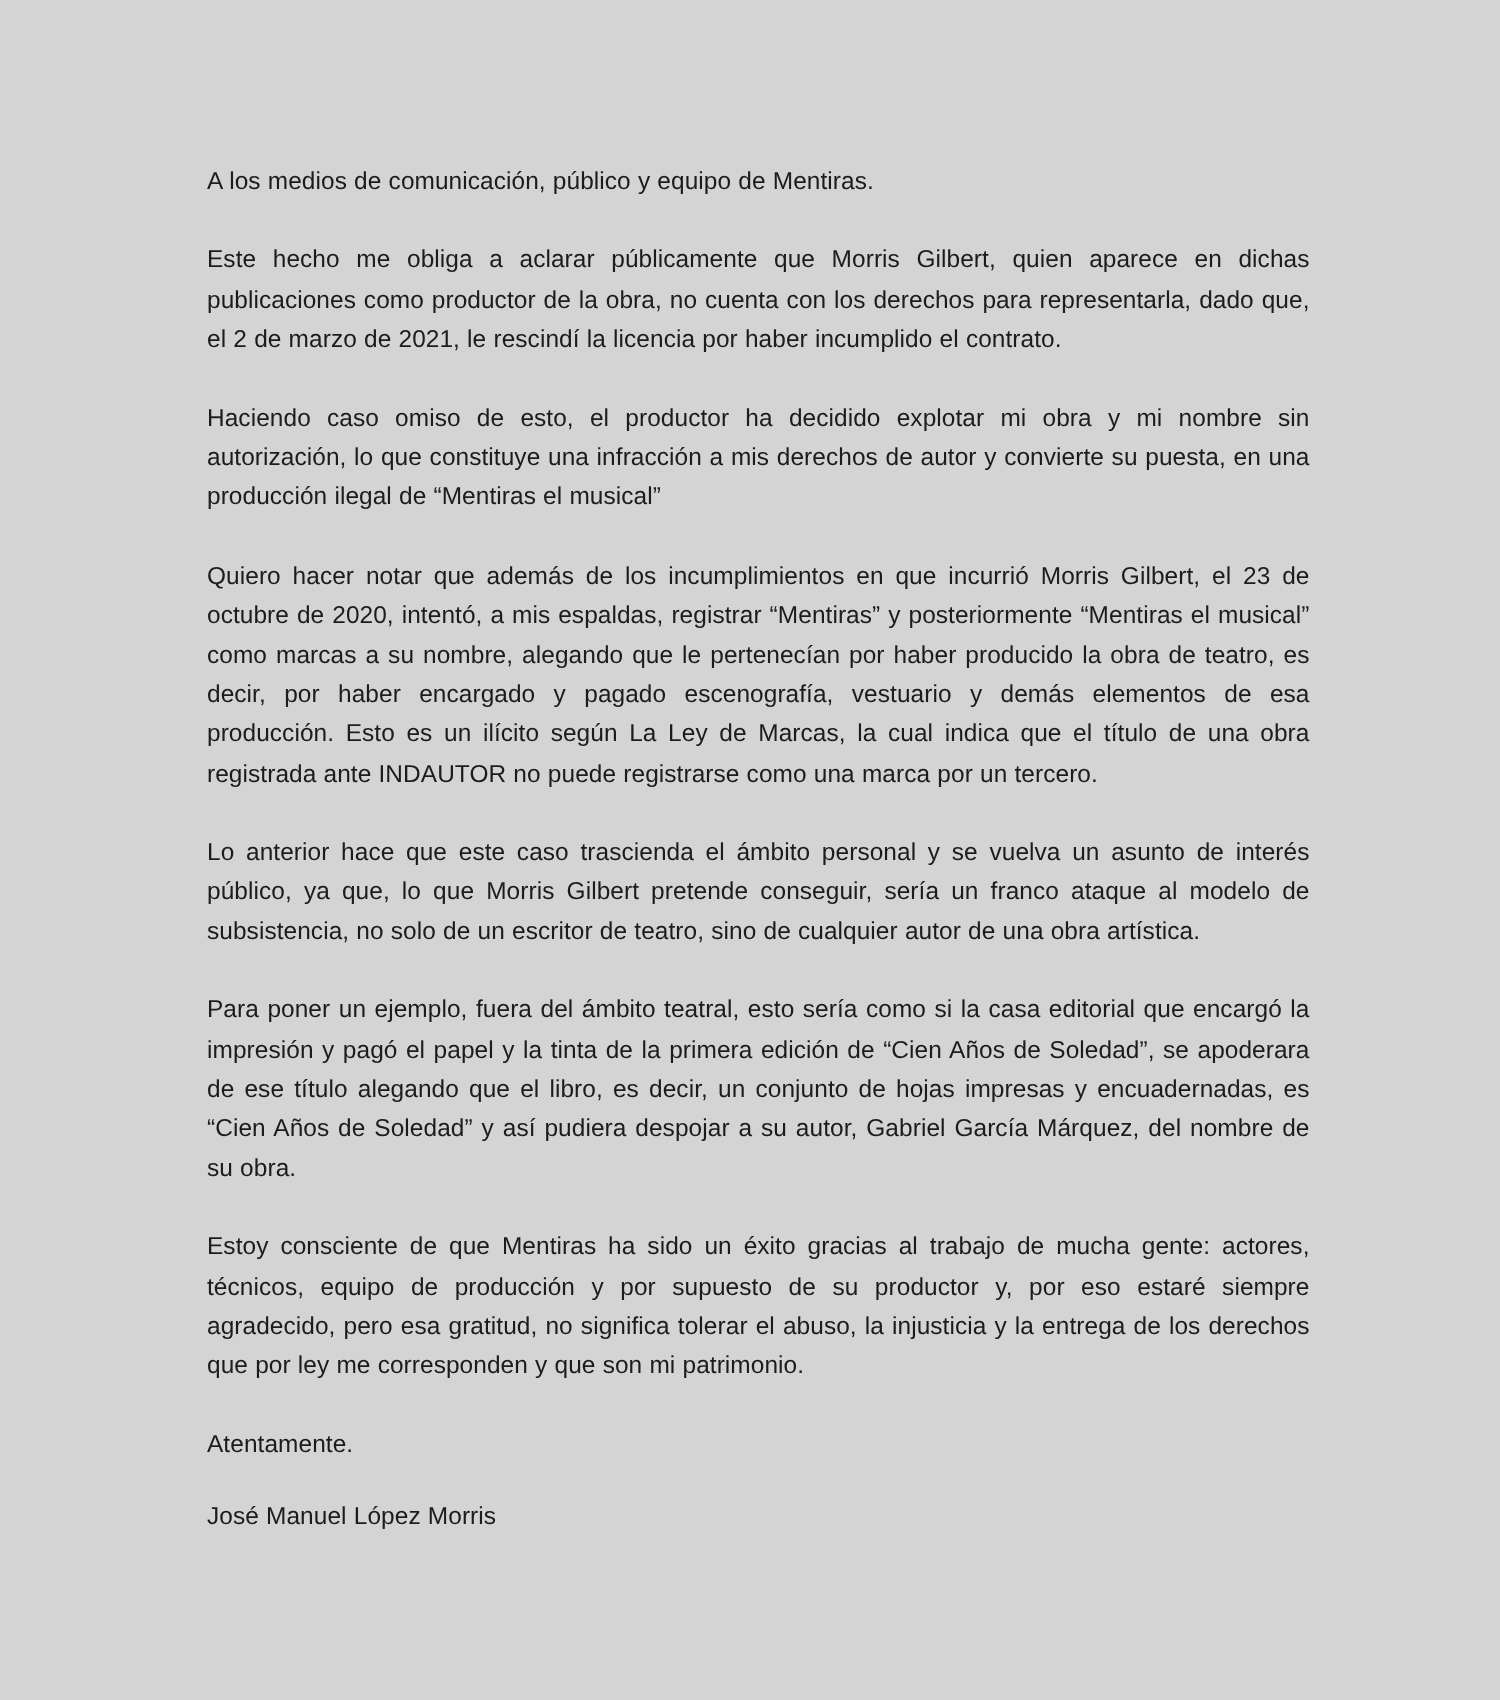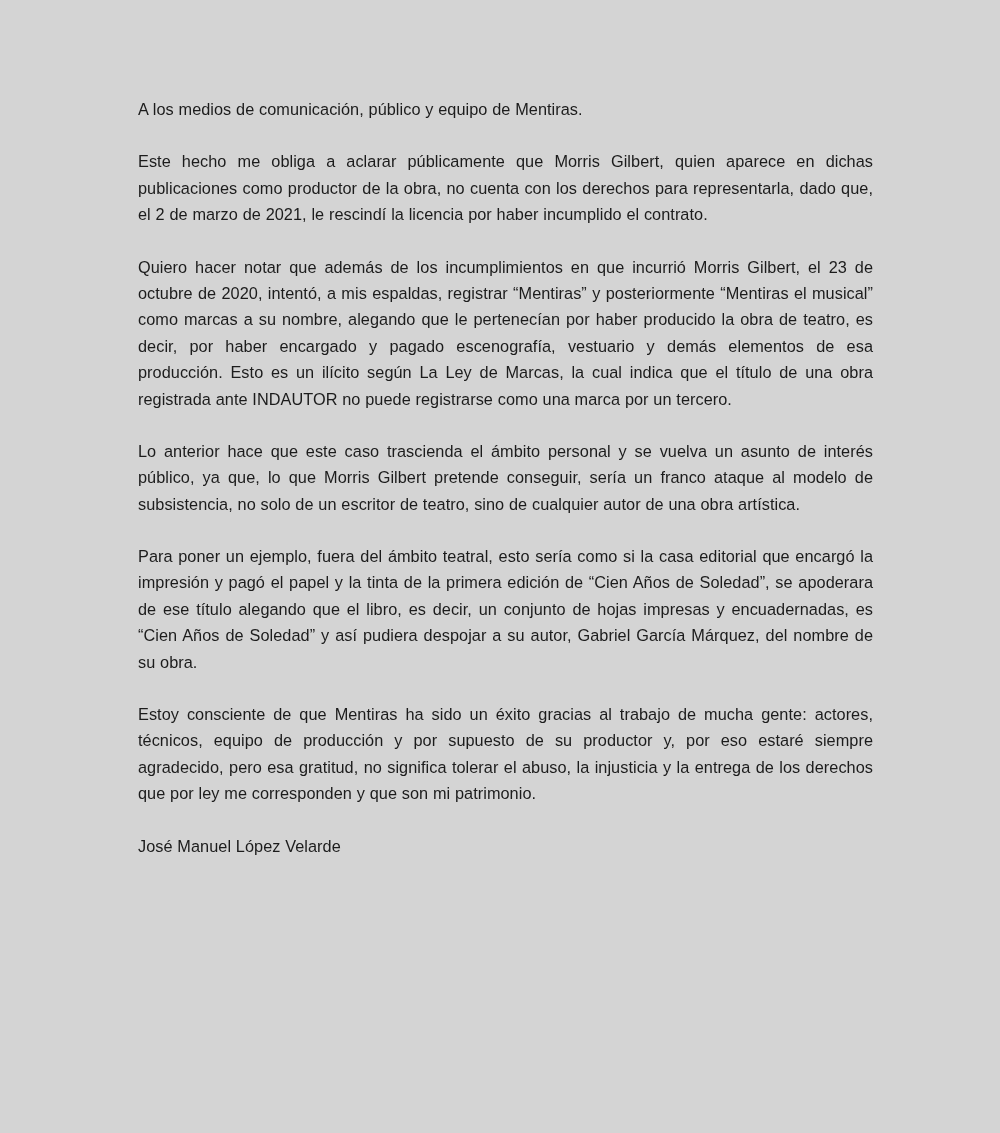--- a/index.html
+++ b/index.html
@@ -16,21 +16,21 @@
   .page {
     position: relative;
     width: 1000px;
     height: 1133px;
     background: #d4d4d4;
     box-sizing: border-box;
   }
   .letter-body {
     position: absolute;
     left: 138px;
-    top: 96px;
+    top: 108px;
     width: 735px;
   }
   .para {
     margin: 0 0 26px 0;
     font-size: 16.3px;
     line-height: 1.62;
     color: #1c1c1c;
     text-align: justify;
     text-justify: inter-word;
     letter-spacing: 0.05px;
@@ -51,26 +51,28 @@
 <body>
 
 <div class="page">
   <div class="letter-body">
 
     <p class="para no-justify">A los medios de comunicación, público y equipo de Mentiras.</p>
 
 
     <p class="para">Este hecho me obliga a aclarar públicamente que Morris Gilbert, quien aparece en dichas publicaciones como productor de la obra, no cuenta con los derechos para representarla, dado que, el 2 de marzo de 2021, le rescindí la licencia por haber incumplido el contrato.</p>
 
+    <p class="para">Haciendo caso omiso de esto, el productor ha decidido explotar mi obra y mi nombre sin autorización, lo que constituye una infracción a mis derechos de autor y convierte su puesta, en una producción ilegal de “Mentiras el musical”</p>
 
     <p class="para">Quiero hacer notar que además de los incumplimientos en que incurrió Morris Gilbert, el 23 de octubre de 2020, intentó, a mis espaldas, registrar “Mentiras” y posteriormente “Mentiras el musical” como marcas a su nombre, alegando que le pertenecían por haber producido la obra de teatro, es decir, por haber encargado y pagado escenografía, vestuario y demás elementos de esa producción. Esto es un ilícito según La Ley de Marcas, la cual indica que el título de una obra registrada ante INDAUTOR no puede registrarse como una marca por un tercero.</p>
 
     <p class="para">Lo anterior hace que este caso trascienda el ámbito personal y se vuelva un asunto de interés público, ya que, lo que Morris Gilbert pretende conseguir, sería un franco ataque al modelo de subsistencia, no solo de un escritor de teatro, sino de cualquier autor de una obra artística.</p>
 
     <p class="para">Para poner un ejemplo, fuera del ámbito teatral, esto sería como si la casa editorial que encargó la impresión y pagó el papel y la tinta de la primera edición de “Cien Años de Soledad”, se apoderara de ese título alegando que el libro, es decir, un conjunto de hojas impresas y encuadernadas, es “Cien Años de Soledad” y así pudiera despojar a su autor, Gabriel García Márquez, del nombre de su obra.</p>
 
     <p class="para">Estoy consciente de que Mentiras ha sido un éxito gracias al trabajo de mucha gente: actores, técnicos, equipo de producción y por supuesto de su productor y, por eso estaré siempre agradecido, pero esa gratitud, no significa tolerar el abuso, la injusticia y la entrega de los derechos que por ley me corresponden y que son mi patrimonio.</p>
 
+    <p class="para sign-off no-justify">Atentamente.</p>
 
-    <p class="para signature no-justify">José Manuel López Velarde</p>
+    <p class="para signature no-justify">José Manuel López Morris</p>
 
   </div>
 </div>
 
 </body></html>

